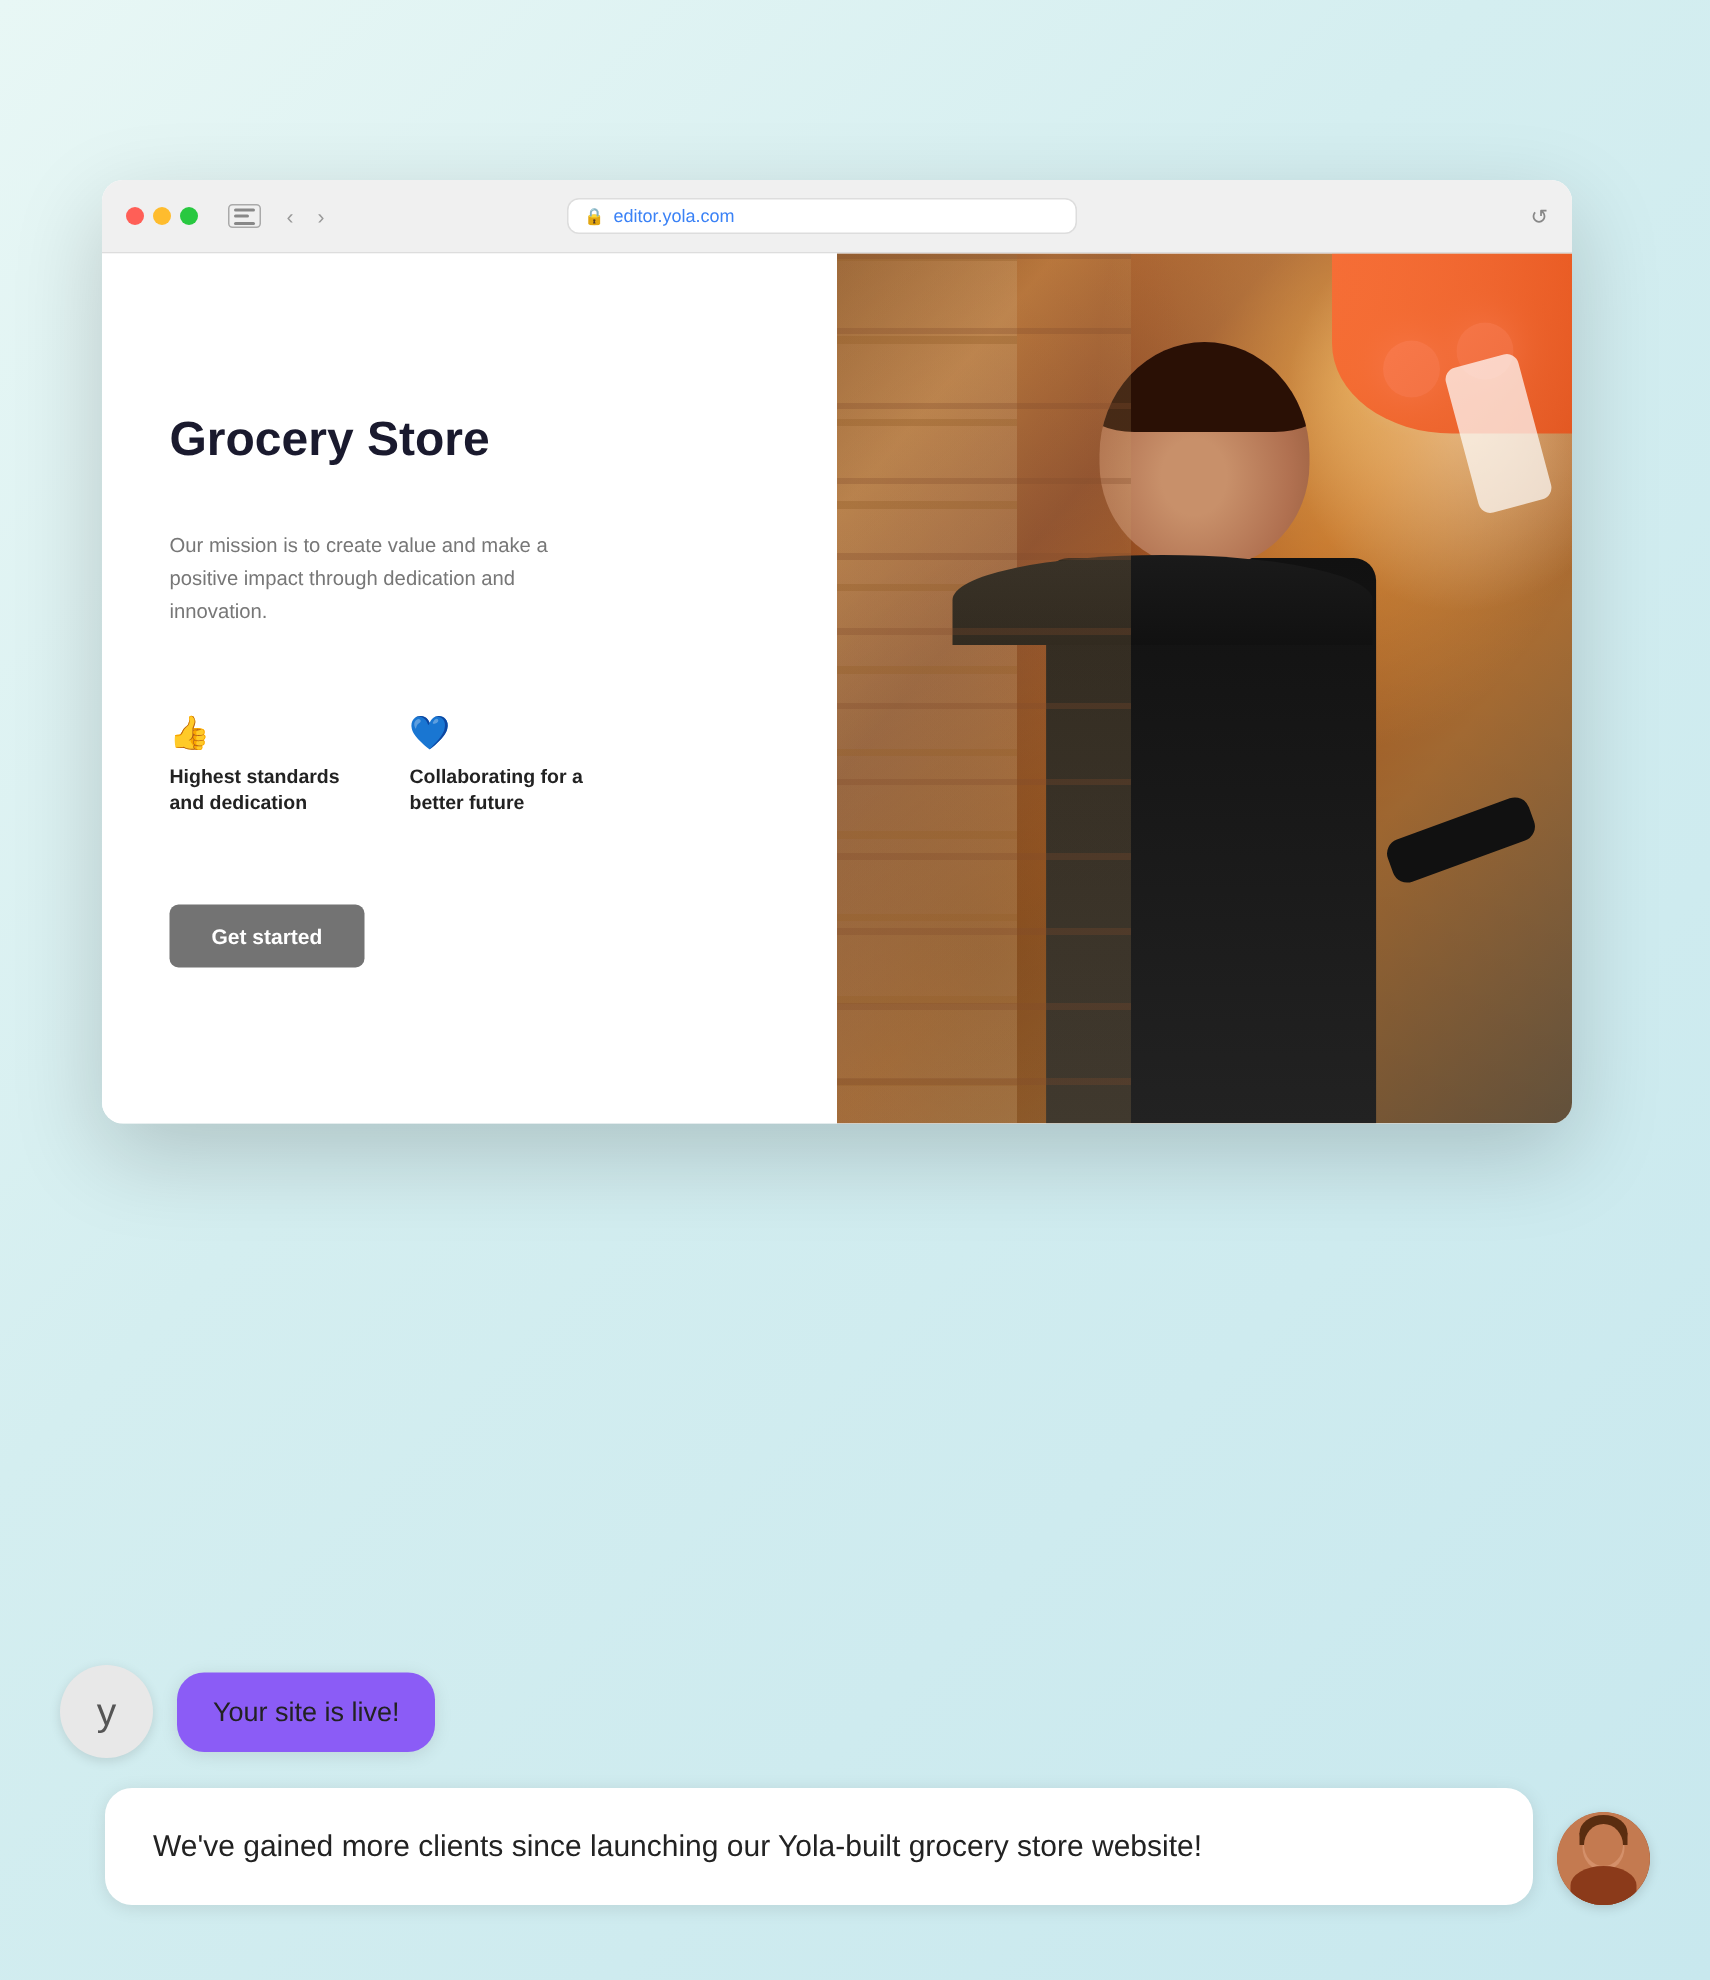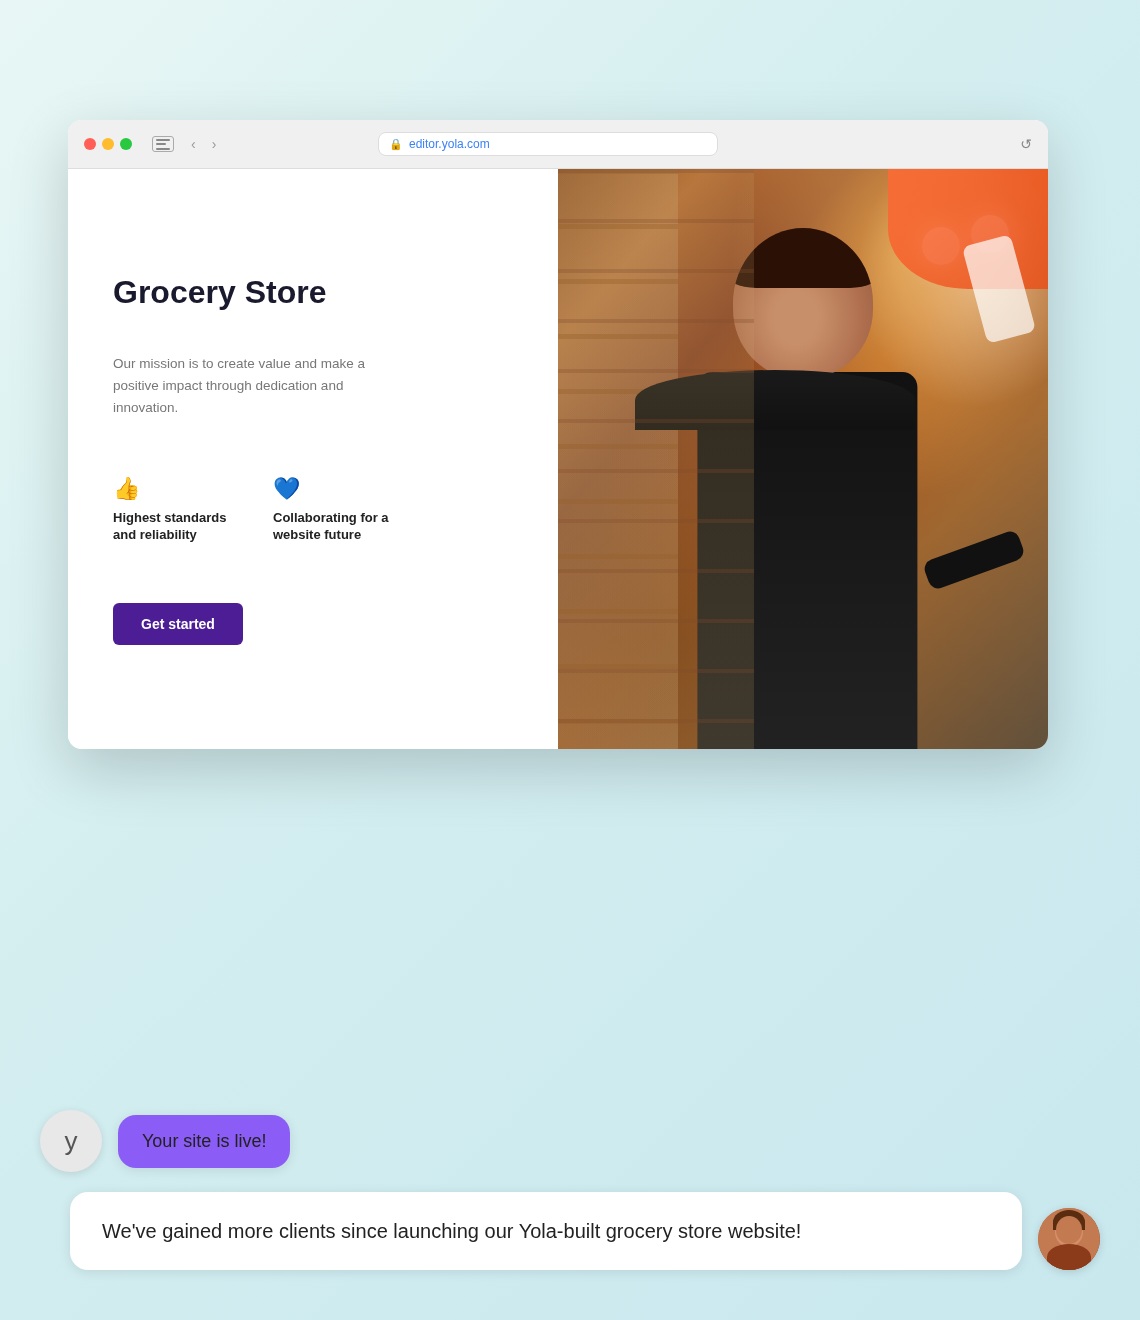--- a/index.html
+++ b/index.html
@@ -163,21 +163,21 @@
     .feature-label {
       font-size: 13px;
       font-weight: 700;
       color: #222;
       line-height: 1.3;
       max-width: 120px;
     }
 
     .cta-button {
       display: inline-block;
-      background: #4c1d95;
+      background: #737373;
       color: #fff;
       padding: 13px 28px;
       border-radius: 6px;
       font-size: 14px;
       font-weight: 600;
       cursor: pointer;
       border: none;
       width: fit-content;
     }
 
@@ -393,26 +393,26 @@
       <h1 class="hero-title">
         <span>Grocery Store</span><br>
       </h1>
 
       <p class="hero-desc">Our mission is to create value and make a positive impact through dedication and innovation.</p>
 
       <div class="features-row">
 
         <div class="feature-item">
           <span class="feature-icon thumbs-icon">👍</span>
-          <span class="feature-label">Highest standards and reliability</span>
+          <span class="feature-label">Highest standards and dedication</span>
         </div>
 
         <div class="feature-item">
           <span class="feature-icon heart thumbs-icon">💙</span>
-          <span class="feature-label">Collaborating for a website future</span>
+          <span class="feature-label">Collaborating for a better future</span>
         </div>
 
       </div>
 
       <button class="cta-button">Get started</button>
 
     </div>
 
     <div class="right-panel">
       <div class="grocery-image">

